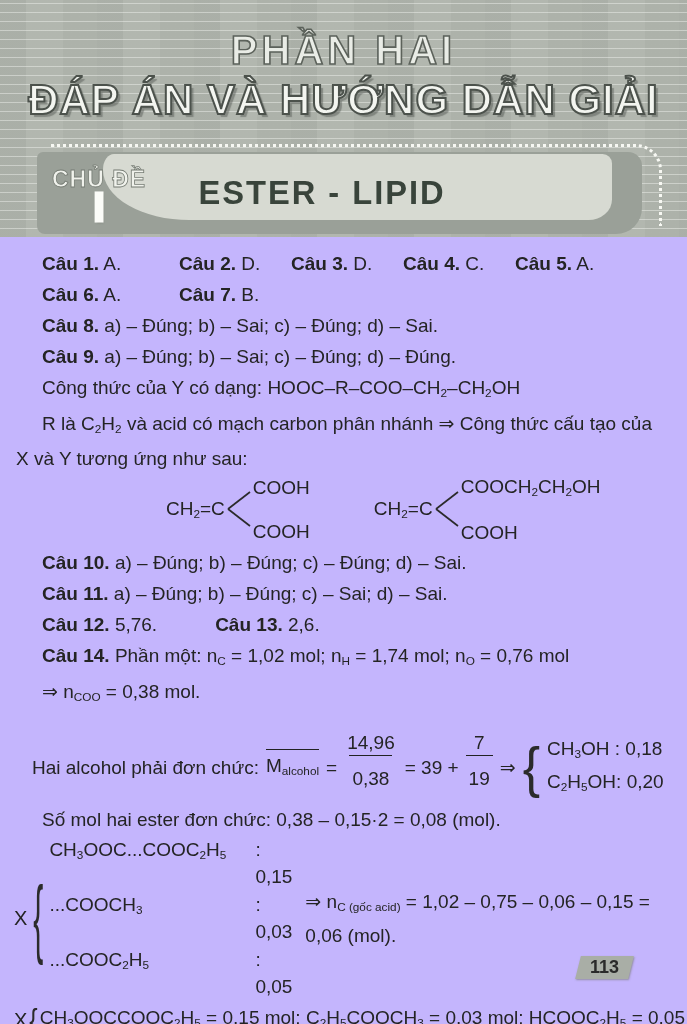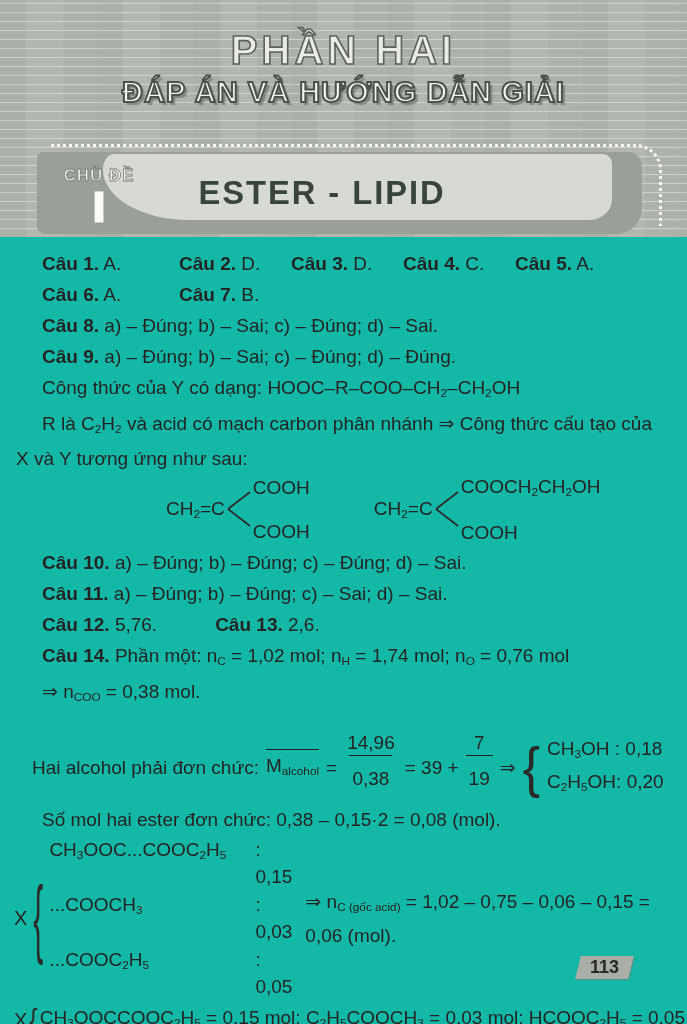--- a/index.html
+++ b/index.html
@@ -1,54 +1,54 @@
 <!DOCTYPE html>
 <html><head>
 <meta charset="utf-8">
 <style>
   * { margin:0; padding:0; box-sizing:border-box; }
   html,body { width:687px; height:1024px; }
   body { font-family:"Liberation Sans", sans-serif; background:#e9e8e0; }
-  .page { position:relative; width:687px; height:1024px; background:#14b8a6; overflow:hidden; }
+  .page { position:relative; width:687px; height:1024px; background:#c4b5fd; overflow:hidden; }
 
   
   .hdr {
     position:relative; height:237px;
     background-color:#afb4ac;
     background-image:
       repeating-linear-gradient(180deg, rgba(248,250,246,0) 0 3px, rgba(248,250,246,0.42) 3px 4px, rgba(248,250,246,0) 4px 9px),
       repeating-linear-gradient(90deg, rgba(160,165,158,0.30) 0 26px, rgba(200,204,197,0.12) 26px 63px, rgba(168,173,165,0.28) 63px 97px);
   }
   .part-label {
     position:absolute; top:28px; width:100%; text-align:center;
     font-size:40px; font-weight:700; letter-spacing:4px;
     color:#e9ece6; -webkit-text-stroke:1.6px #5c625b;
   }
   .part-title {
     position:absolute; top:76px; width:100%; text-align:center;
-    font-size:29px; font-weight:900; letter-spacing:1px;
+    font-size:42px; font-weight:900; letter-spacing:1px;
     color:#f3f5f0; -webkit-text-stroke:2px #4c524c;
     text-shadow:3px 3px 1px rgba(75,80,75,0.45);
   }
   
   .banner { position:absolute; left:37px; right:37px; top:150px; height:86px; }
   .banner-dark { position:absolute; inset:2px 8px 2px 0; background:#9aa098; border-radius:6px 14px 26px 8px; }
   .banner-light {
     position:absolute; top:4px; left:66px; right:38px; bottom:16px;
     background:#d7dad2;
     border-radius:14px 12px 30px 110px / 20px 12px 26px 64px;
   }
   .banner-dots {
     position:absolute; left:14px; right:-12px; top:-6px; bottom:10px;
     border-top:3px dotted #f7f8f3; border-right:3px dotted #f7f8f3;
     border-top-right-radius:26px; pointer-events:none;
   }
   .topic-label {
     position:absolute; left:14px; top:16px; width:96px; text-align:center;
-    font-size:17px; font-weight:700; letter-spacing:1px;
+    font-size:23px; font-weight:700; letter-spacing:1px;
     color:#f0f2ec; -webkit-text-stroke:0.8px #767c74;
   }
   .topic-number {
     position:absolute; left:14px; top:36px; width:96px; text-align:center;
     font-size:40px; font-weight:900; line-height:42px;
     color:#fbfcf8; -webkit-text-stroke:3px #fbfcf8;
     text-shadow:1px 2px 2px rgba(100,105,98,0.5);
   }
   .topic-title {
     position:absolute; left:120px; width:330px; top:24px; text-align:center;

